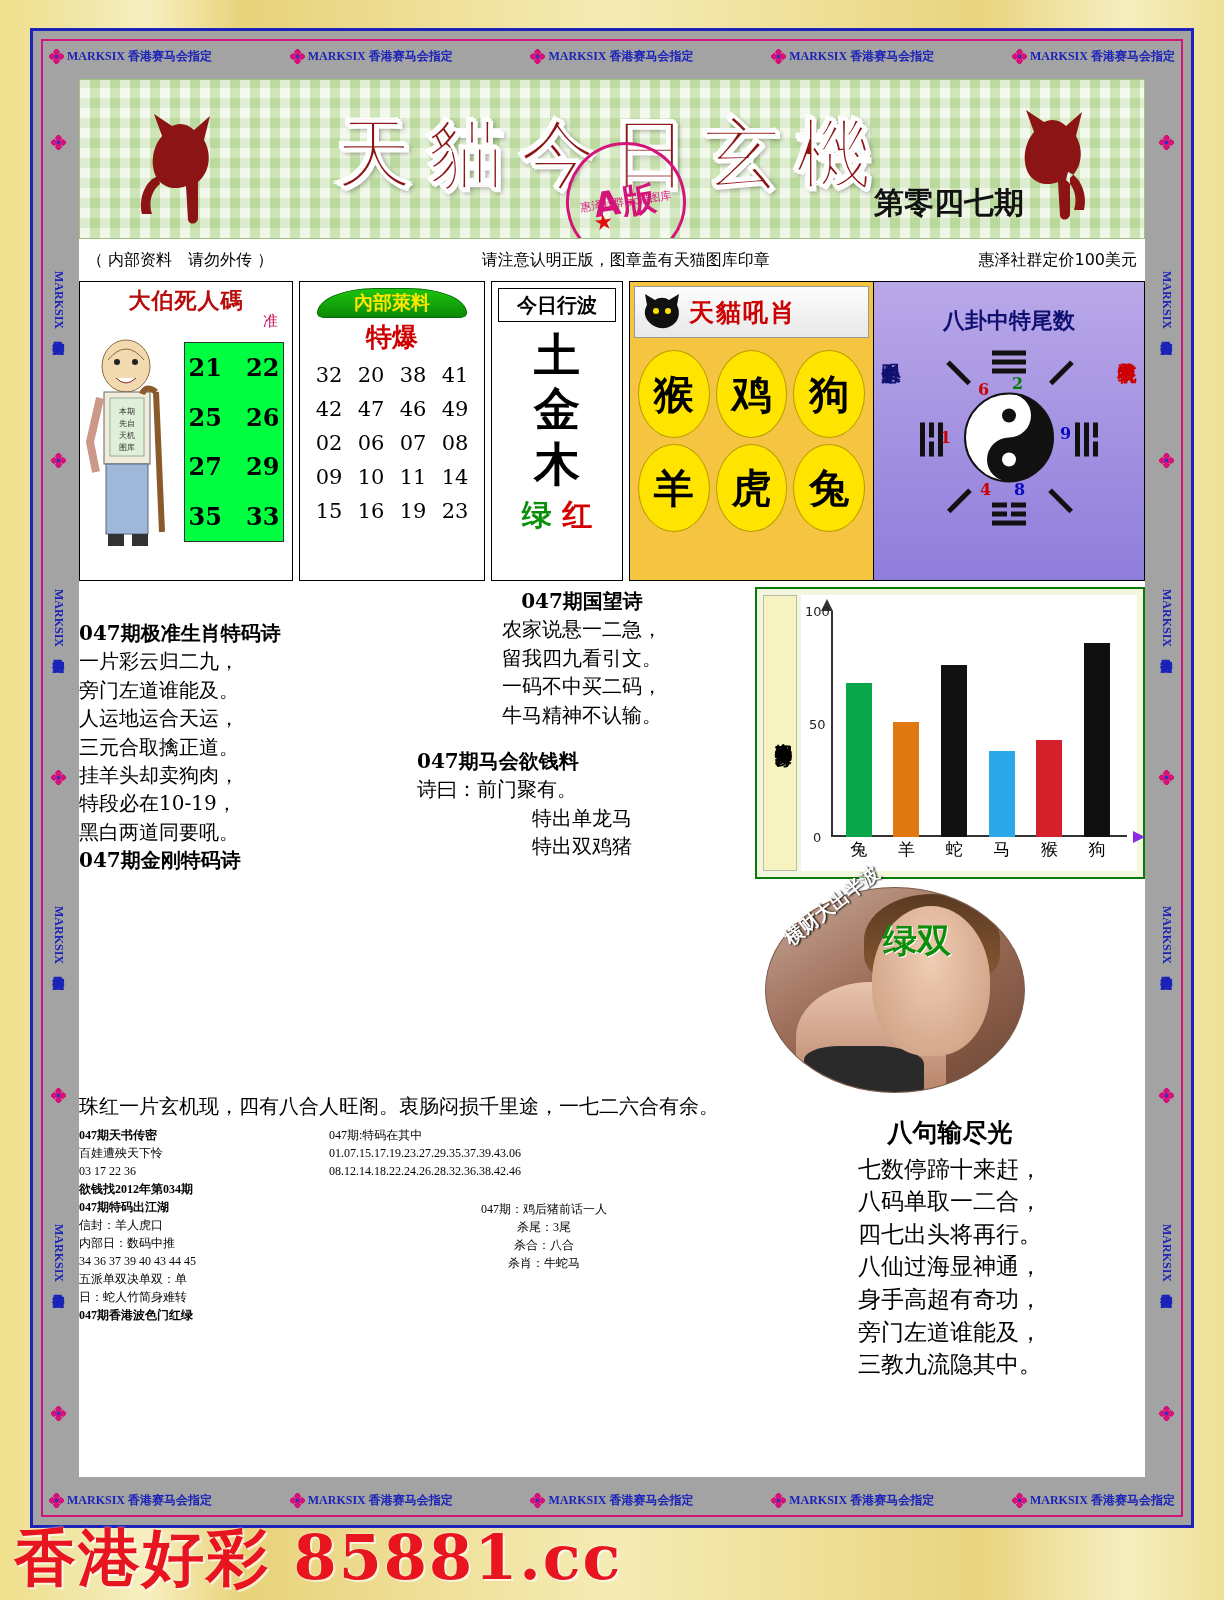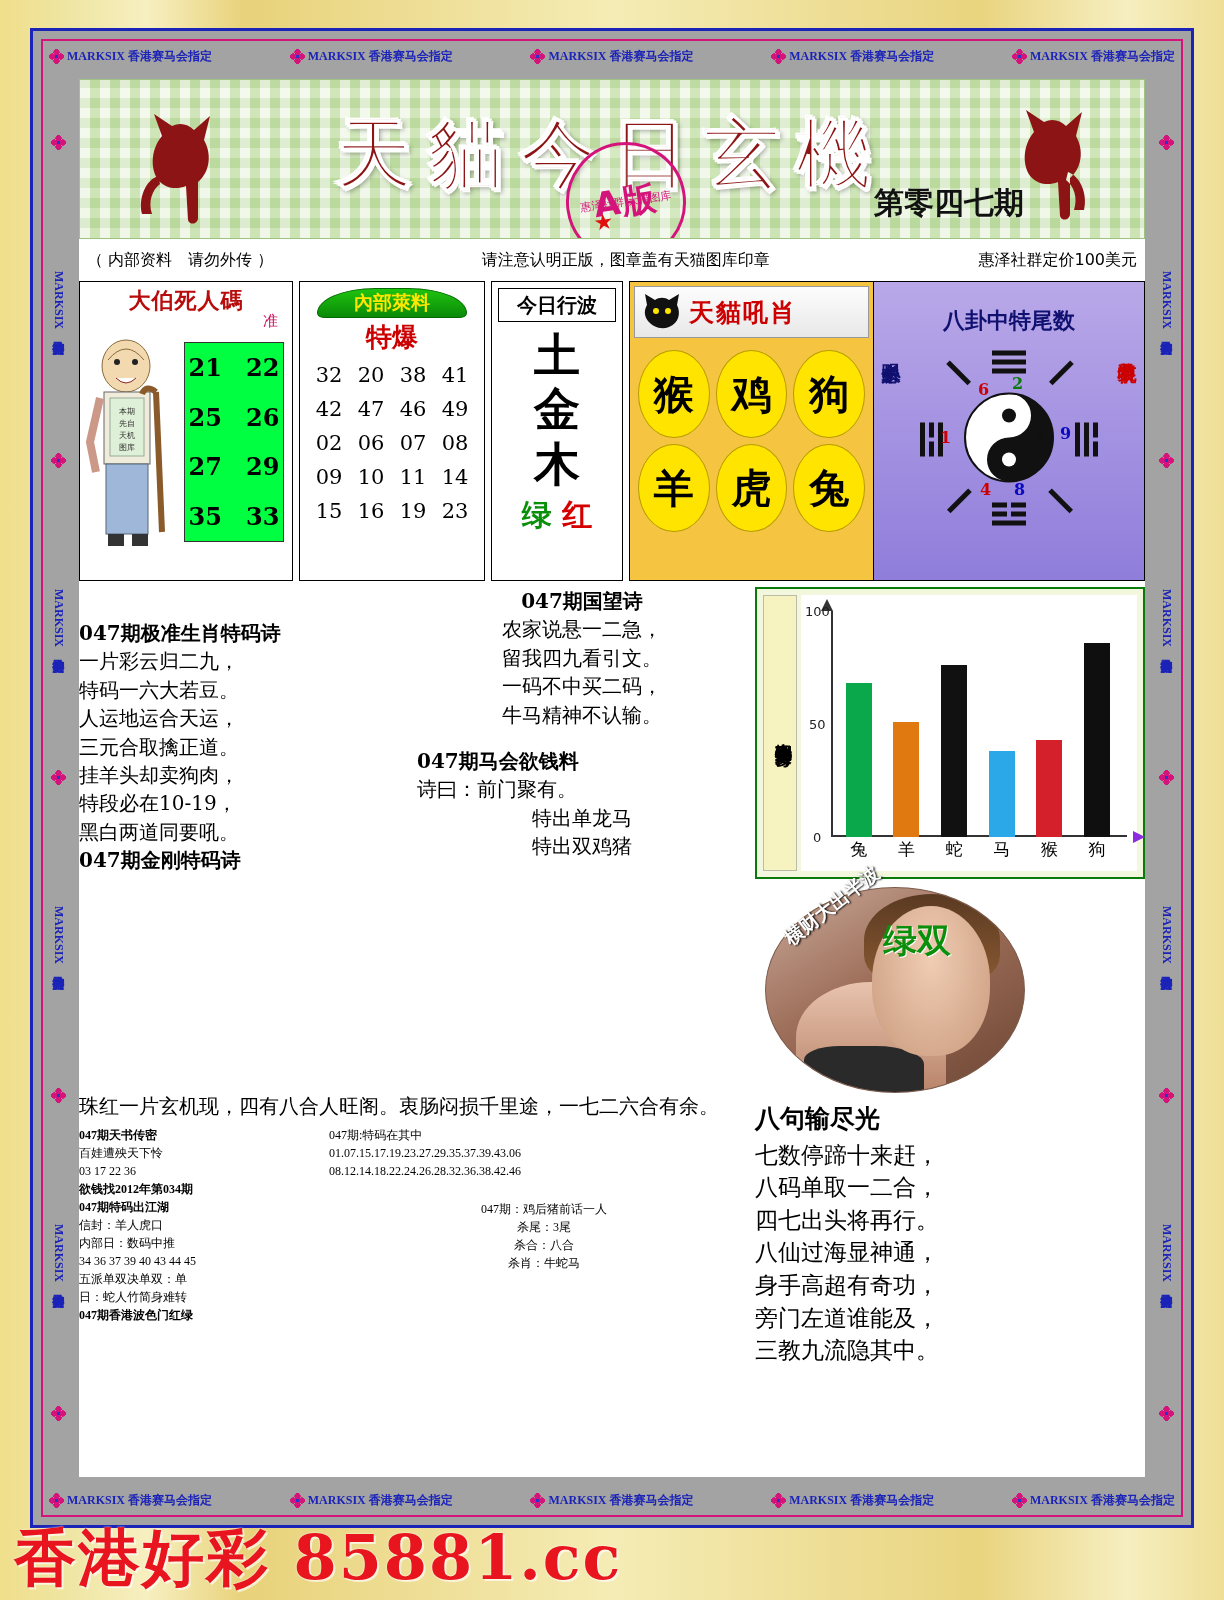--- a/index.html
+++ b/index.html
@@ -188,21 +188,21 @@
   .girl-hair { position:absolute; right:24px; top:6px; width:136px; height:92px;
     background:linear-gradient(#5a3a22,#8b5a33); border-radius:60% 60% 40% 40%; }
   .girl-body { position:absolute; left:30px; bottom:0; width:150px; height:110px;
     background:linear-gradient(#e8c3ae,#b9846a); border-radius:50% 40% 0 0;}
   .girl-top { position:absolute; left:38px; bottom:0; width:120px; height:46px; background:#2a2a2a; border-radius:30% 40% 0 0;}
   .g-text1 { position:absolute; left:20px; top:6px; font-family:"DejaVu Serif", serif; font-weight:bold;
     font-size:19px; color:#fff; transform:rotate(-38deg); text-shadow:1px 1px 2px #000; }
   .g-text2 { position:absolute; left:128px; top:36px; font-family:"DejaVu Serif", serif; font-weight:bold;
     font-size:34px; color:#0a8f0a; text-shadow:1px 1px 0 #fff; line-height:1; }
   .poem {
-    margin-top:4px; font-family:"DejaVu Serif", serif; font-size:23px; line-height:1.42;
+    margin-top:18px; text-align:center; font-family:"DejaVu Serif", serif; font-size:23px; line-height:1.42;
   }
   .poem .t { font-size:25px; font-weight:bold; margin-bottom:2px; }
   .wide-line { font-family:"DejaVu Serif", serif; font-size:20px; margin-top:4px; }
   .two-col { display:flex; font-family:Liberation Serif, serif; font-size:12px; line-height:1.5;}
   .tc-l { width:250px; }
   .tc-r { flex:1; }
   .kill { text-align:center; }
   .watermark {
     position:absolute; left:14px; bottom:0px; width:100%;
     font-family:"DejaVu Serif", serif; font-weight:bold; font-size:62px;
@@ -471,21 +471,21 @@
           </div>
         </div>
       </div>
     </div>
 
     <div class="body-wrap">
 
       <div class="col-a">
         <div class="hdr">047期极准生肖特码诗</div>
         <div>一片彩云归二九，</div>
-        <div>特码一六大若豆。</div>
+        <div>旁门左道谁能及。</div>
         <div>人运地运合天运，</div>
         <div>三元合取擒正道。</div>
         <div>挂羊头却卖狗肉，</div>
         <div>特段必在10-19，</div>
         <div>黑白两道同要吼。</div>
         <div class="hdr">047期金刚特码诗</div>
       </div>
 
       <div class="col-b">
         <div class="hdr">047期国望诗</div>

